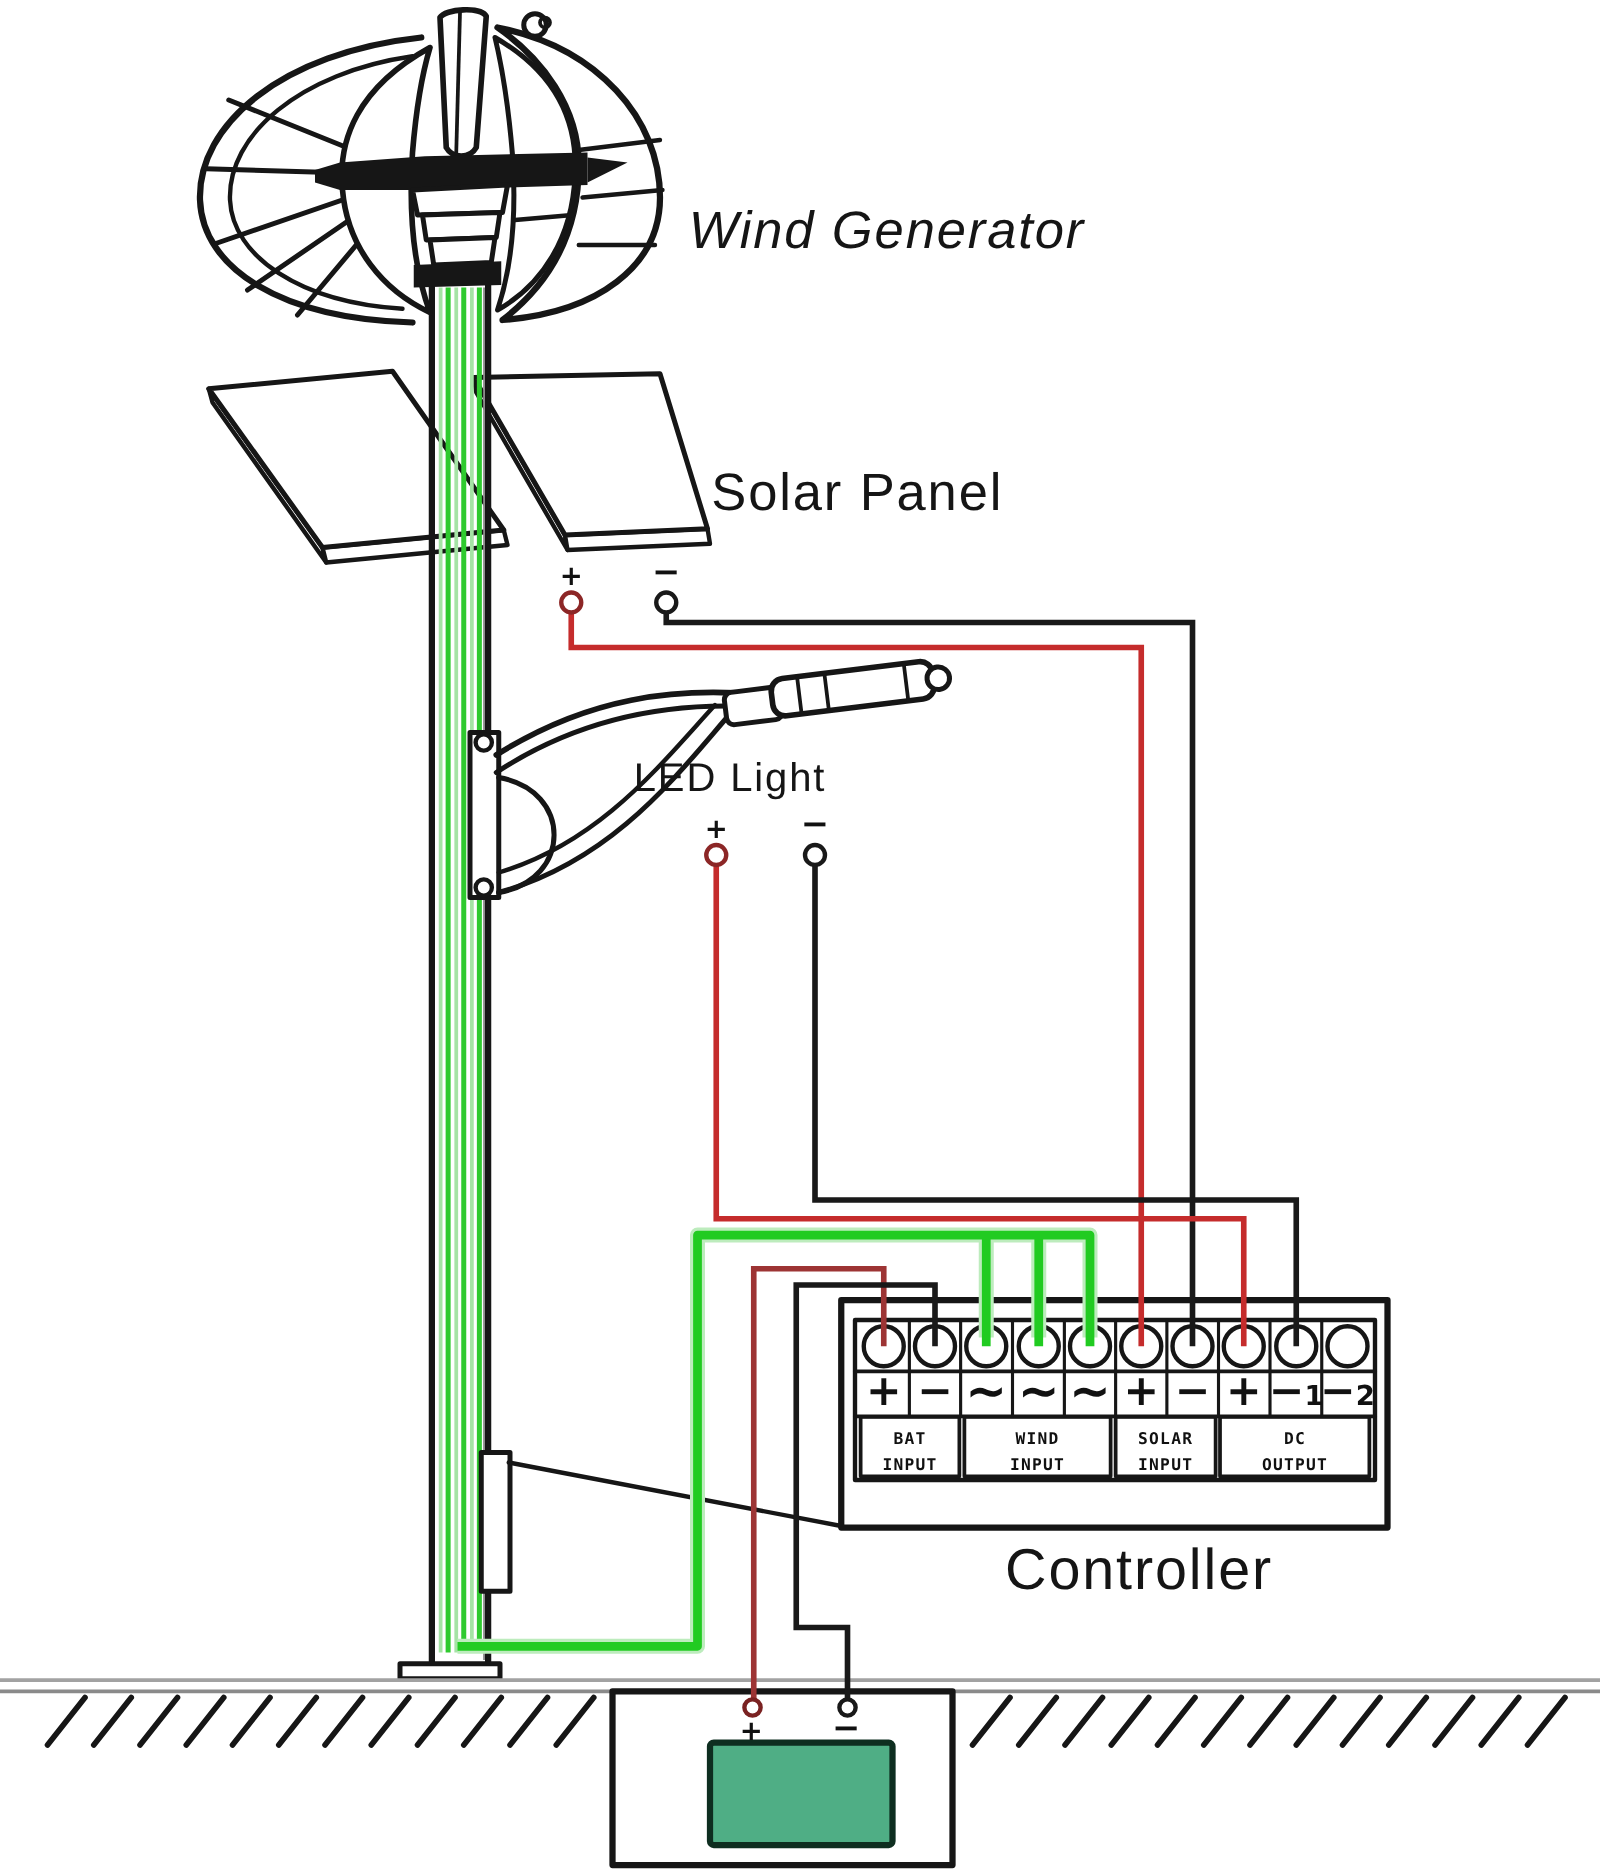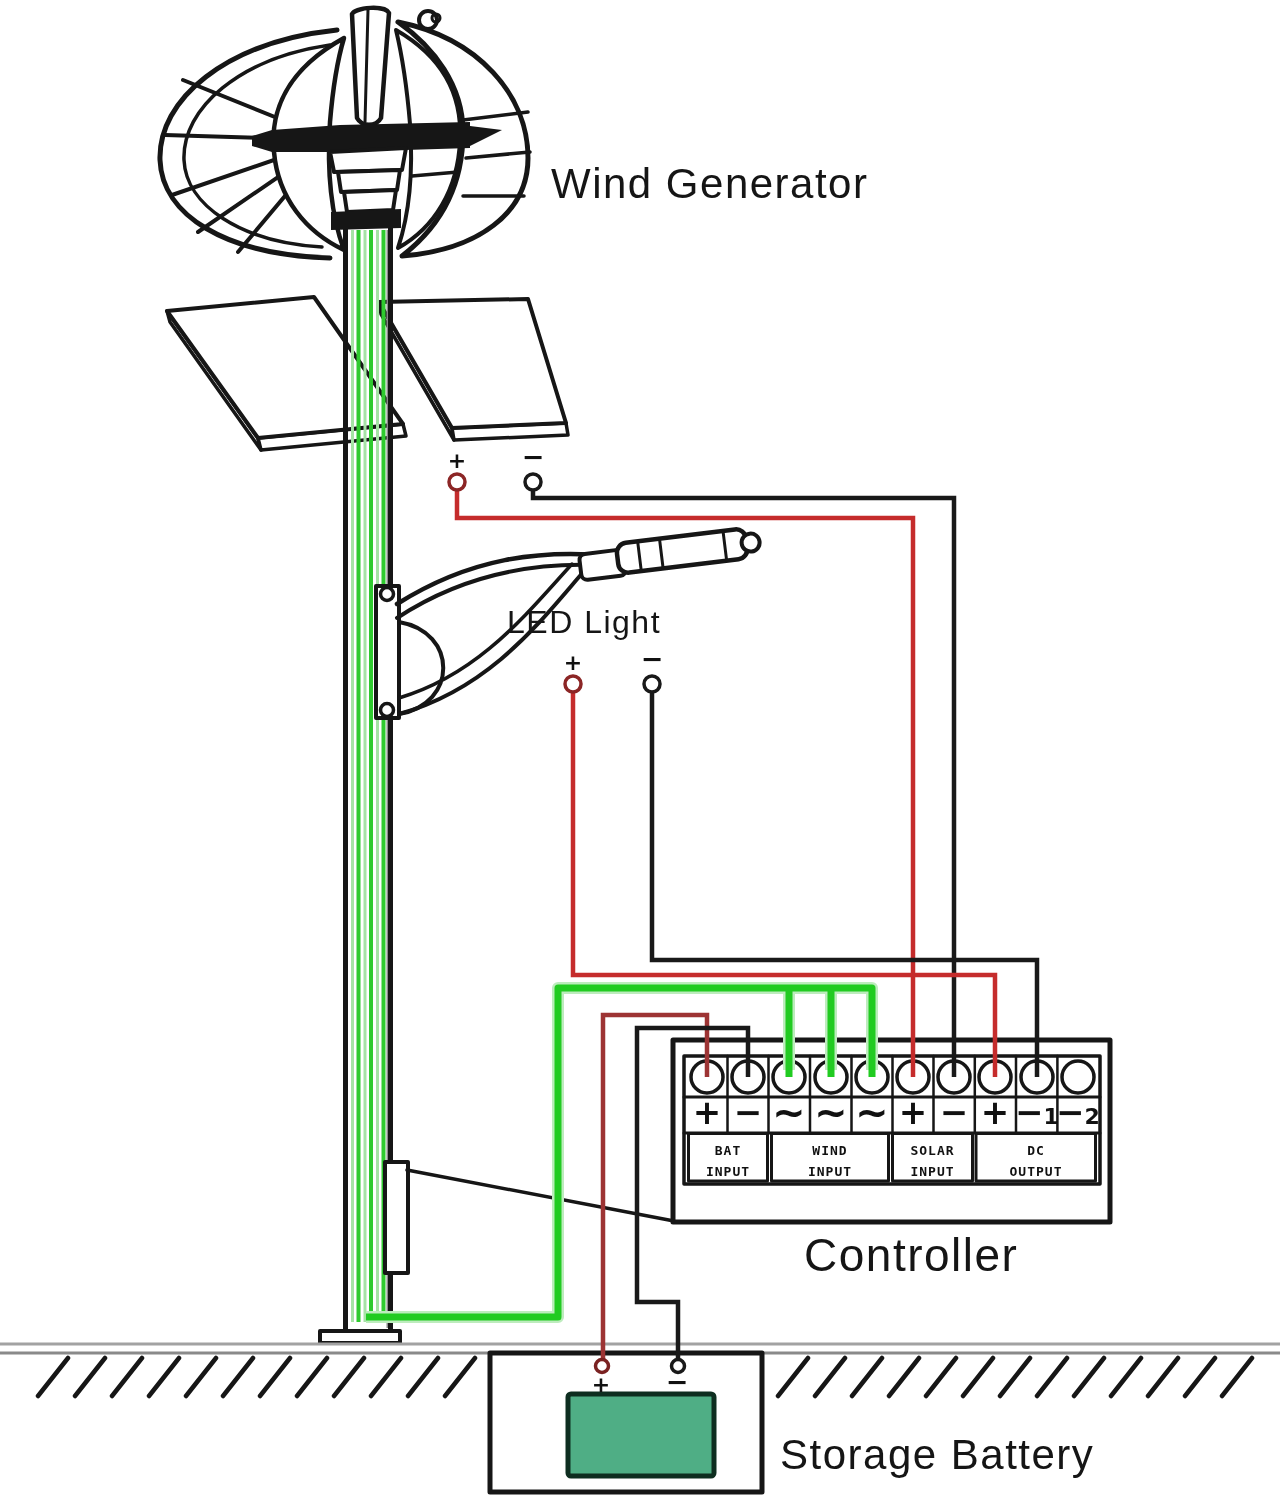--- a/index.html
+++ b/index.html
@@ -1,21 +1,21 @@
 <!DOCTYPE html>
 <html style="--wire_red: #c52c2c; --wire_red_dark: #9d3434; --wire_green: #21cb21; --wire_green_halo: #bdecbd; --battery_fill: #4fae85; --ground_gray: #8f8f8f; --ink: #161616;"><head>
 <meta charset="utf-8">
 <style>
   html,body{margin:0;padding:0;background:#fff;}
   #canvas{position:relative;width:1280px;height:1500px;background:#ffffff;overflow:hidden;
           font-family:"Liberation Sans",sans-serif;}
   svg{position:absolute;left:0;top:0;}
   .lbl{position:absolute;color:#151515;letter-spacing:1.5px;white-space:nowrap;
        font-family:"Liberation Sans",sans-serif;font-weight:400;}
-  #lbl-wind{left:551px;top:160px;font-size:42px;}
+  #lbl-wind{left:551px;top:160px;font-size:42px;font-style:italic;}
   #lbl-solar{left:569px;top:370px;font-size:42px;}
   #lbl-led{left:507px;top:604px;font-size:32px;text-align:center;}
   #lbl-controller{left:804px;top:1228px;font-size:46px;}
   #lbl-battery{left:780px;top:1431px;font-size:42px;}
 
   .ink{stroke:#161616;fill:none;stroke-linecap:round;stroke-linejoin:round;}
   .fillw{fill:#ffffff;}
   .filld{fill:#161616;stroke:none;}
   .wire-red{stroke:var(--wire_red);fill:none;stroke-linecap:butt;stroke-linejoin:miter;}
   .wire-reddark{stroke:var(--wire_red_dark);fill:none;}
@@ -194,16 +194,16 @@
     <text class="cellt" x="830" y="1155">WIND</text>
     <text class="cellt" x="830" y="1176">INPUT</text>
     <text class="cellt" x="932.5" y="1155">SOLAR</text>
     <text class="cellt" x="932.5" y="1176">INPUT</text>
     <text class="cellt" x="1036" y="1155">DC</text>
     <text class="cellt" x="1036" y="1176">OUTPUT</text>
   </g>
 </svg>
 
   <div class="lbl" id="lbl-wind">Wind Generator</div>
+  <div class="lbl" id="lbl-solar">Solar Panel</div>
   <div class="lbl" id="lbl-led">LED Light</div>
   <div class="lbl" id="lbl-controller">Controller</div>
-  <div class="lbl" id="lbl-battery">Storage Battery</div>
 </div>
 
 </body></html>

